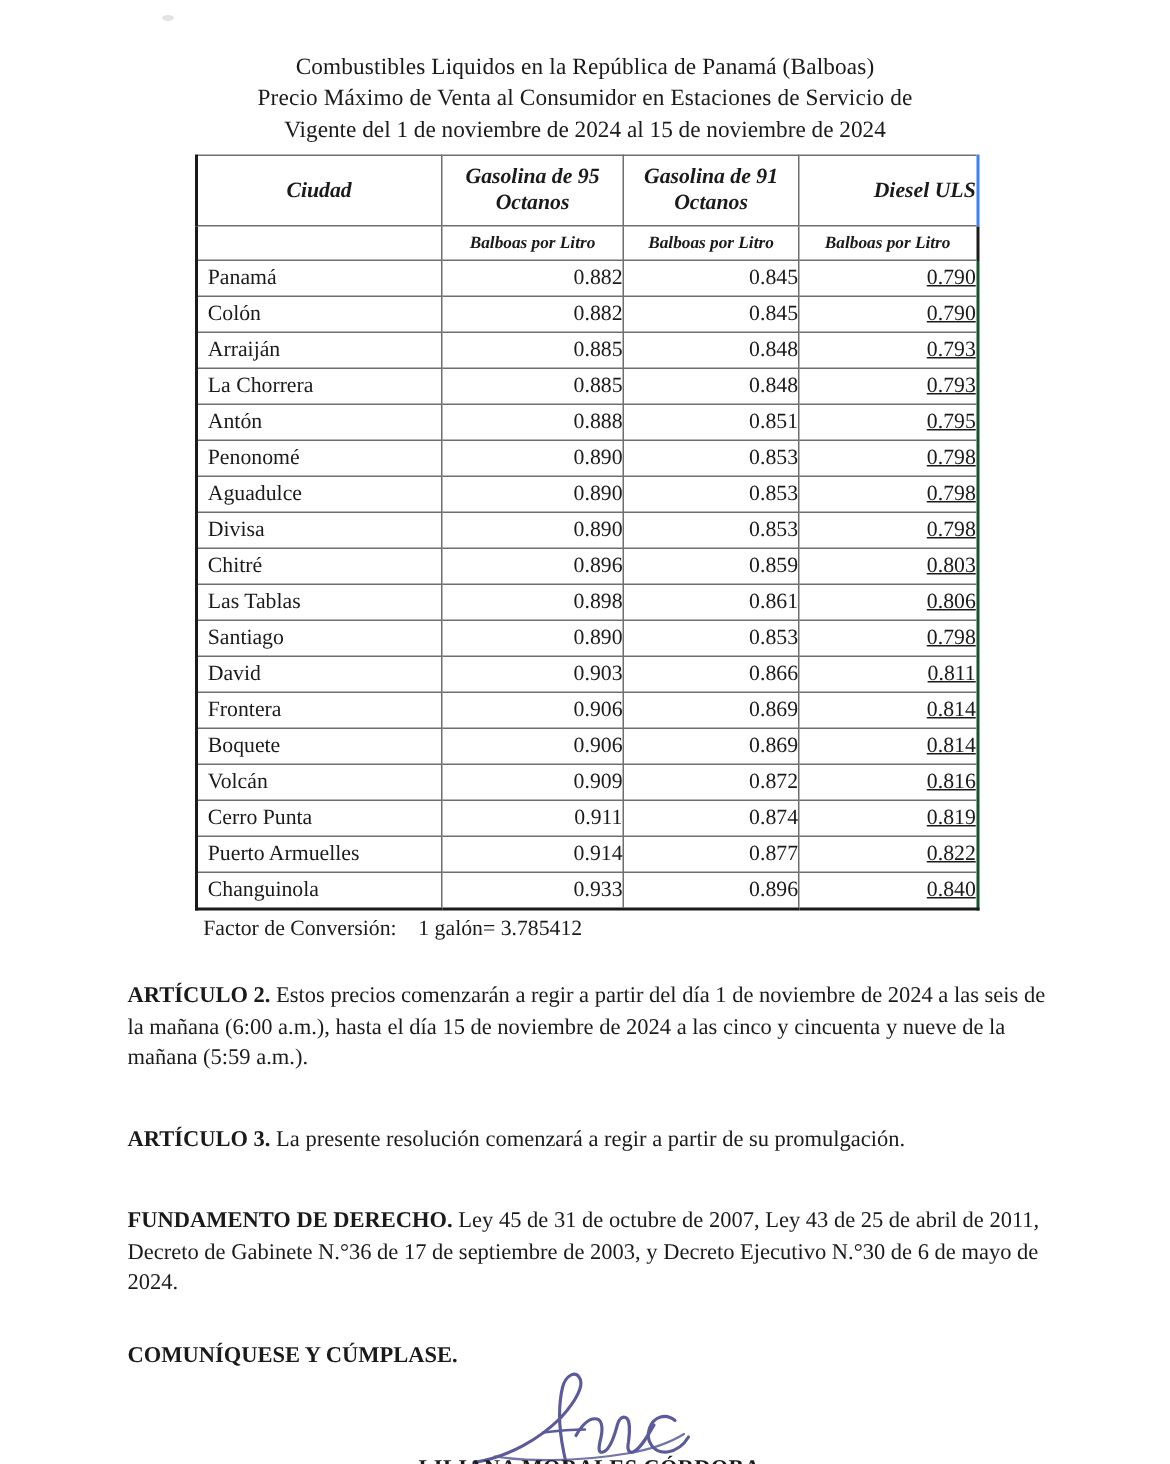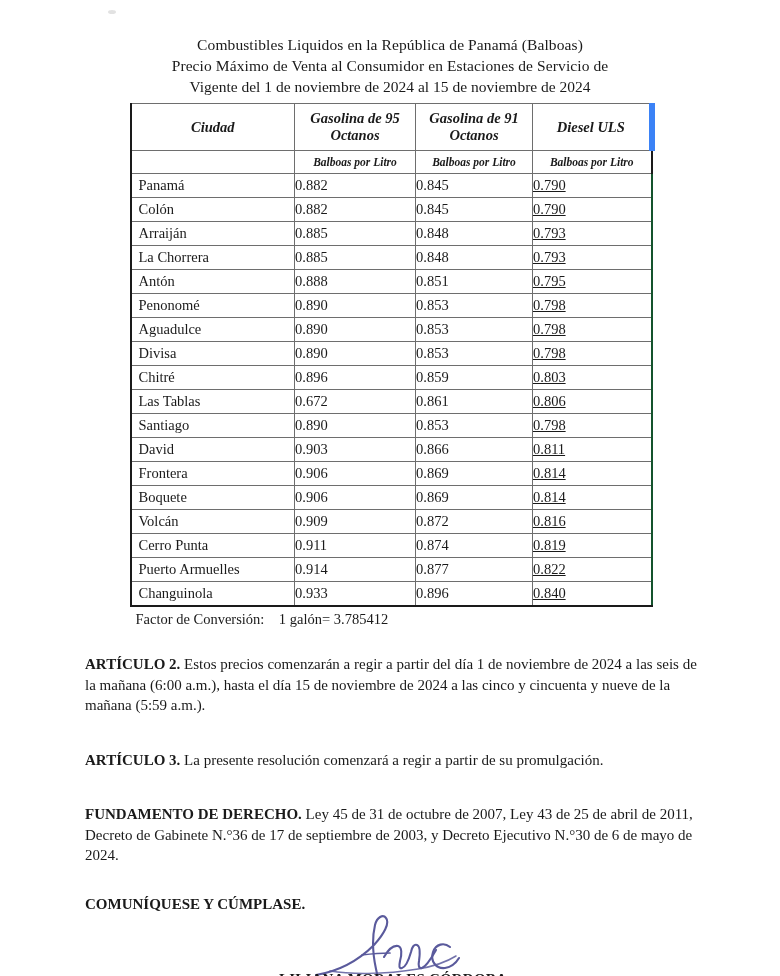--- a/index.html
+++ b/index.html
@@ -80,21 +80,21 @@
     border-bottom: 1px solid #8a8a8a;
     height: 46px;
     font-style: italic;
     font-weight: bold;
     font-size: 14.5px;
     line-height: 17px;
     text-align: center;
     vertical-align: middle;
   }
   .hdr-main th.city-head { border-left: 2px solid #1a1a1a; }
-  .hdr-main th.last-head { border-right: 6px solid #3b82f6; }
+  .hdr-main th.last-head { border-right: 2px solid #3b82f6; text-align: right; }
 
   .hdr-sub td {
     height: 22px;
     font-style: italic;
     font-weight: bold;
     font-size: 11.5px;
     text-align: center;
     vertical-align: middle;
     border-bottom: 2px solid #1a1a1a;
   }
@@ -105,21 +105,21 @@
     height: 23px;
     font-size: 14.5px;
     vertical-align: middle;
   }
   tbody tr td.city-cell {
     text-align: left;
     padding-left: 7px;
     border-left: 2px solid #1a1a1a;
   }
   tbody tr td.num-cell {
-    text-align: left;
+    text-align: right;
   }
   tbody tr td.last-cell {
     border-right: 2px solid #14532d;
     text-decoration: underline;
   }
   tbody tr:last-child td {
     border-bottom: 2px solid #1a1a1a;
   }
 
   
@@ -264,21 +264,21 @@
             <td class="num-cell last-cell">0.798</td>
           </tr>
           <tr>
             <td class="city-cell">Chitré</td>
             <td class="num-cell">0.896</td>
             <td class="num-cell">0.859</td>
             <td class="num-cell last-cell">0.803</td>
           </tr>
           <tr>
             <td class="city-cell">Las Tablas</td>
-            <td class="num-cell">0.672</td>
+            <td class="num-cell">0.898</td>
             <td class="num-cell">0.861</td>
             <td class="num-cell last-cell">0.806</td>
           </tr>
           <tr>
             <td class="city-cell">Santiago</td>
             <td class="num-cell">0.890</td>
             <td class="num-cell">0.853</td>
             <td class="num-cell last-cell">0.798</td>
           </tr>
           <tr>

